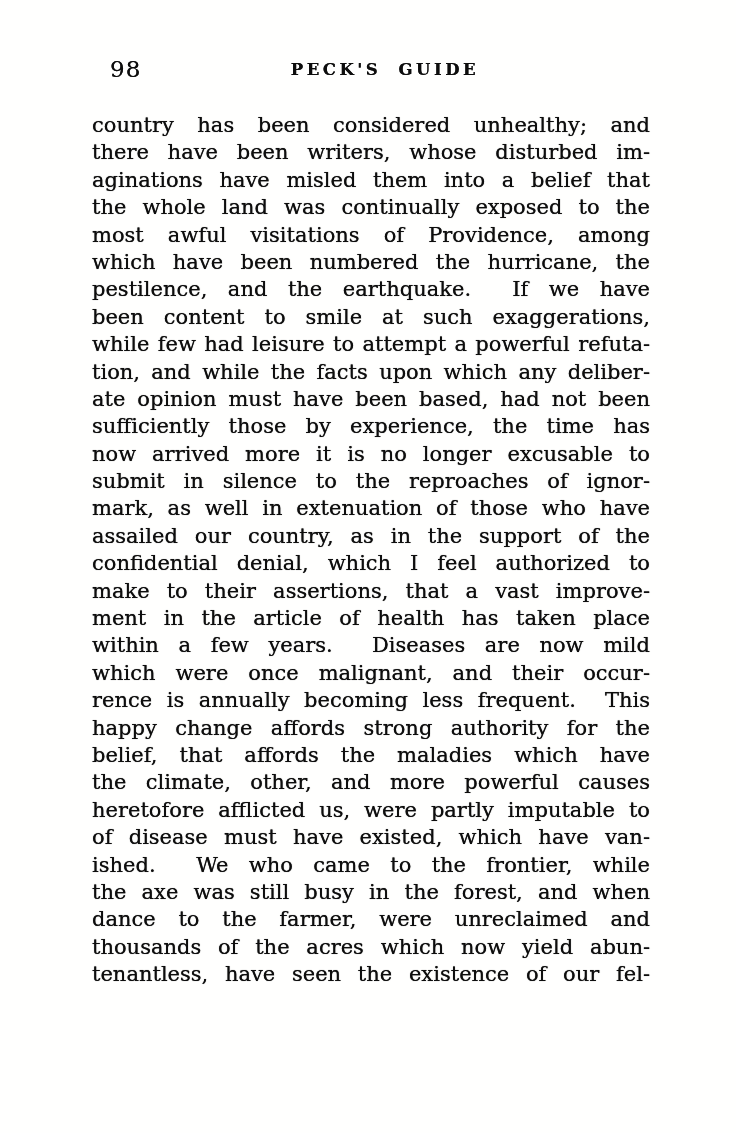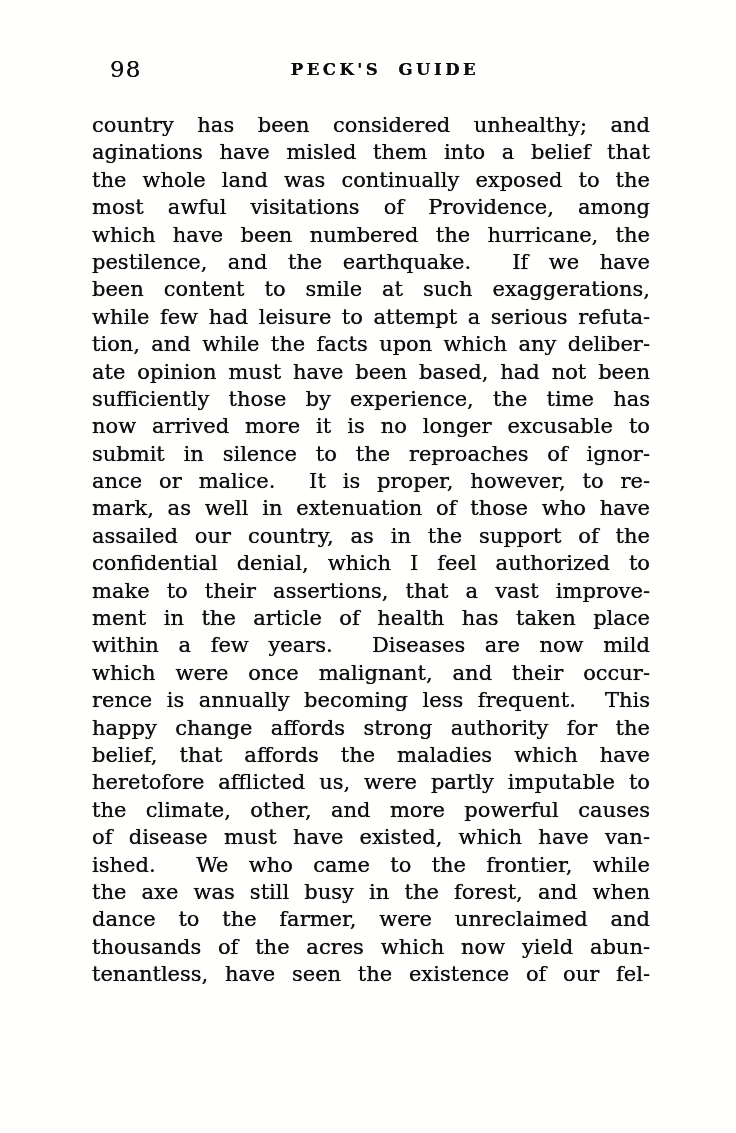--- a/index.html
+++ b/index.html
@@ -64,45 +64,45 @@
 <body>
 
 <div class="scan-page">
   <div class="page-header">
     <div class="page-number">98</div>
     <div class="running-title">PECK'S GUIDE</div>
   </div>
 
   <div class="body-text">
       <div class="line">country has been considered unhealthy; and</div>
+      <div class="line">there have been writers, whose disturbed im-</div>
       <div class="line">aginations have misled them into a belief that</div>
       <div class="line">the whole land was continually exposed to the</div>
       <div class="line">most awful visitations of Providence, among</div>
       <div class="line">which have been numbered the hurricane, the</div>
       <div class="line">pestilence, and the earthquake.&nbsp; If we have</div>
       <div class="line">been content to smile at such exaggerations,</div>
-      <div class="line">while few had leisure to attempt a serious refuta-</div>
+      <div class="line">while few had leisure to attempt a powerful refuta-</div>
       <div class="line">tion, and while the facts upon which any deliber-</div>
       <div class="line">ate opinion must have been based, had not been</div>
       <div class="line">sufficiently those by experience, the time has</div>
       <div class="line">now arrived more it is no longer excusable to</div>
       <div class="line">submit in silence to the reproaches of ignor-</div>
-      <div class="line">ance or malice.&nbsp; It is proper, however, to re-</div>
       <div class="line">mark, as well in extenuation of those who have</div>
       <div class="line">assailed our country, as in the support of the</div>
       <div class="line">confidential denial, which I feel authorized to</div>
       <div class="line">make to their assertions, that a vast improve-</div>
       <div class="line">ment in the article of health has taken place</div>
       <div class="line">within a few years.&nbsp; Diseases are now mild</div>
       <div class="line">which were once malignant, and their occur-</div>
       <div class="line">rence is annually becoming less frequent.&nbsp; This</div>
       <div class="line">happy change affords strong authority for the</div>
       <div class="line">belief, that affords the maladies which have</div>
+      <div class="line">the climate, other, and more powerful causes</div>
       <div class="line">heretofore afflicted us, were partly imputable to</div>
-      <div class="line">the climate, other, and more powerful causes</div>
       <div class="line">of disease must have existed, which have van-</div>
       <div class="line">ished.&nbsp; We who came to the frontier, while</div>
       <div class="line">the axe was still busy in the forest, and when</div>
       <div class="line">dance to the farmer, were unreclaimed and</div>
       <div class="line">thousands of the acres which now yield abun-</div>
       <div class="line">tenantless, have seen the existence of our fel-</div>
     </div>
 </div>
 
 </body></html>

